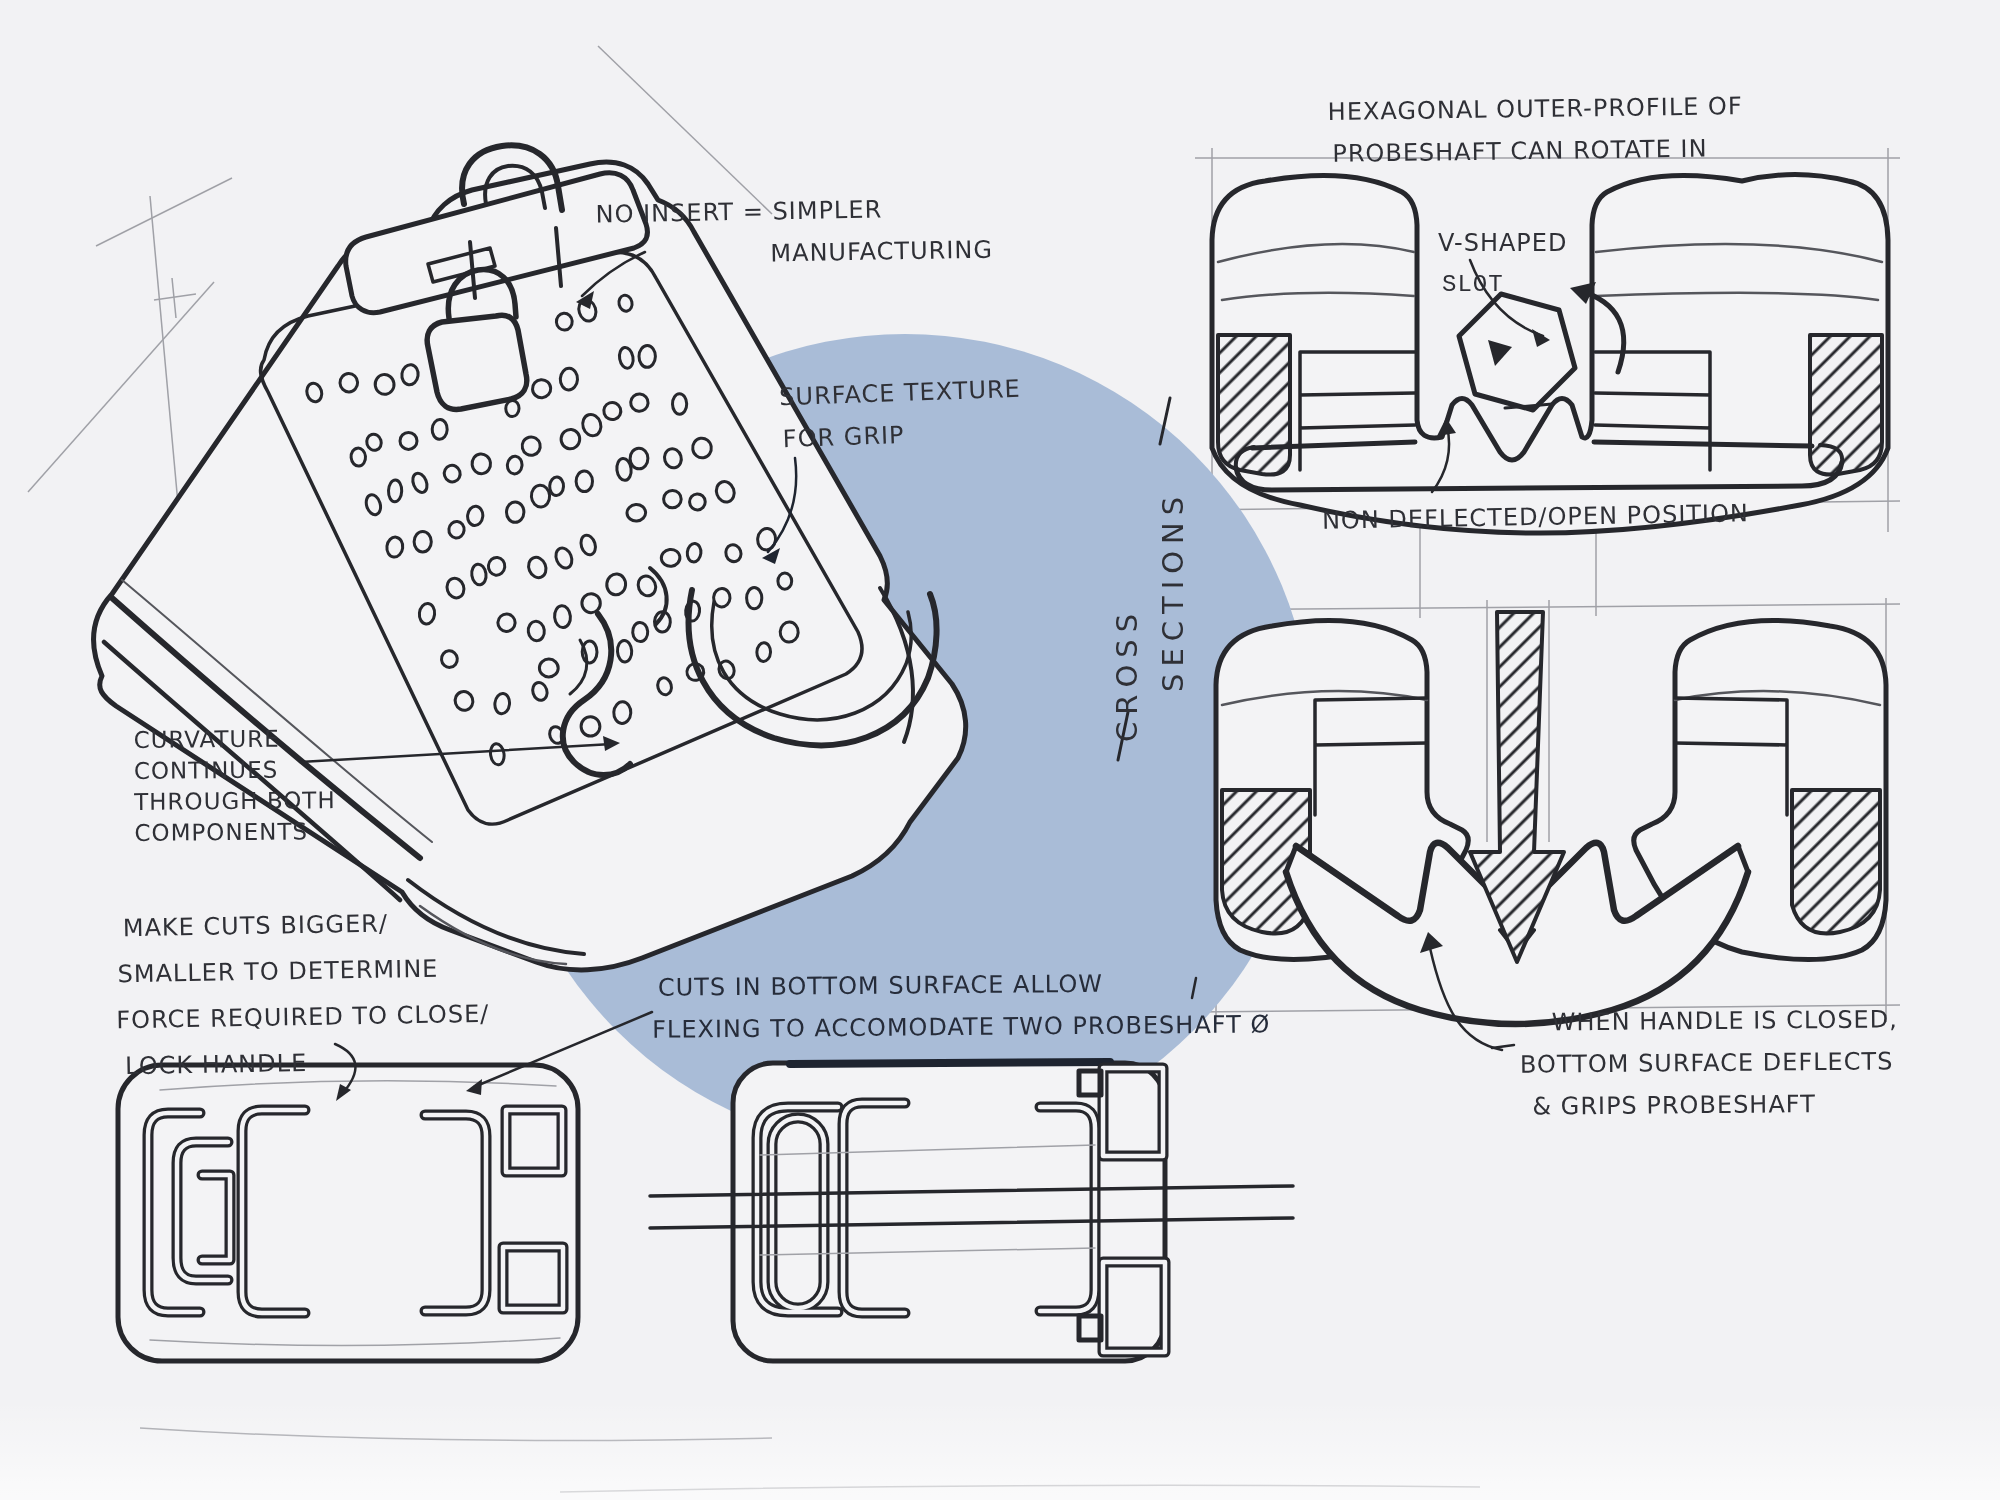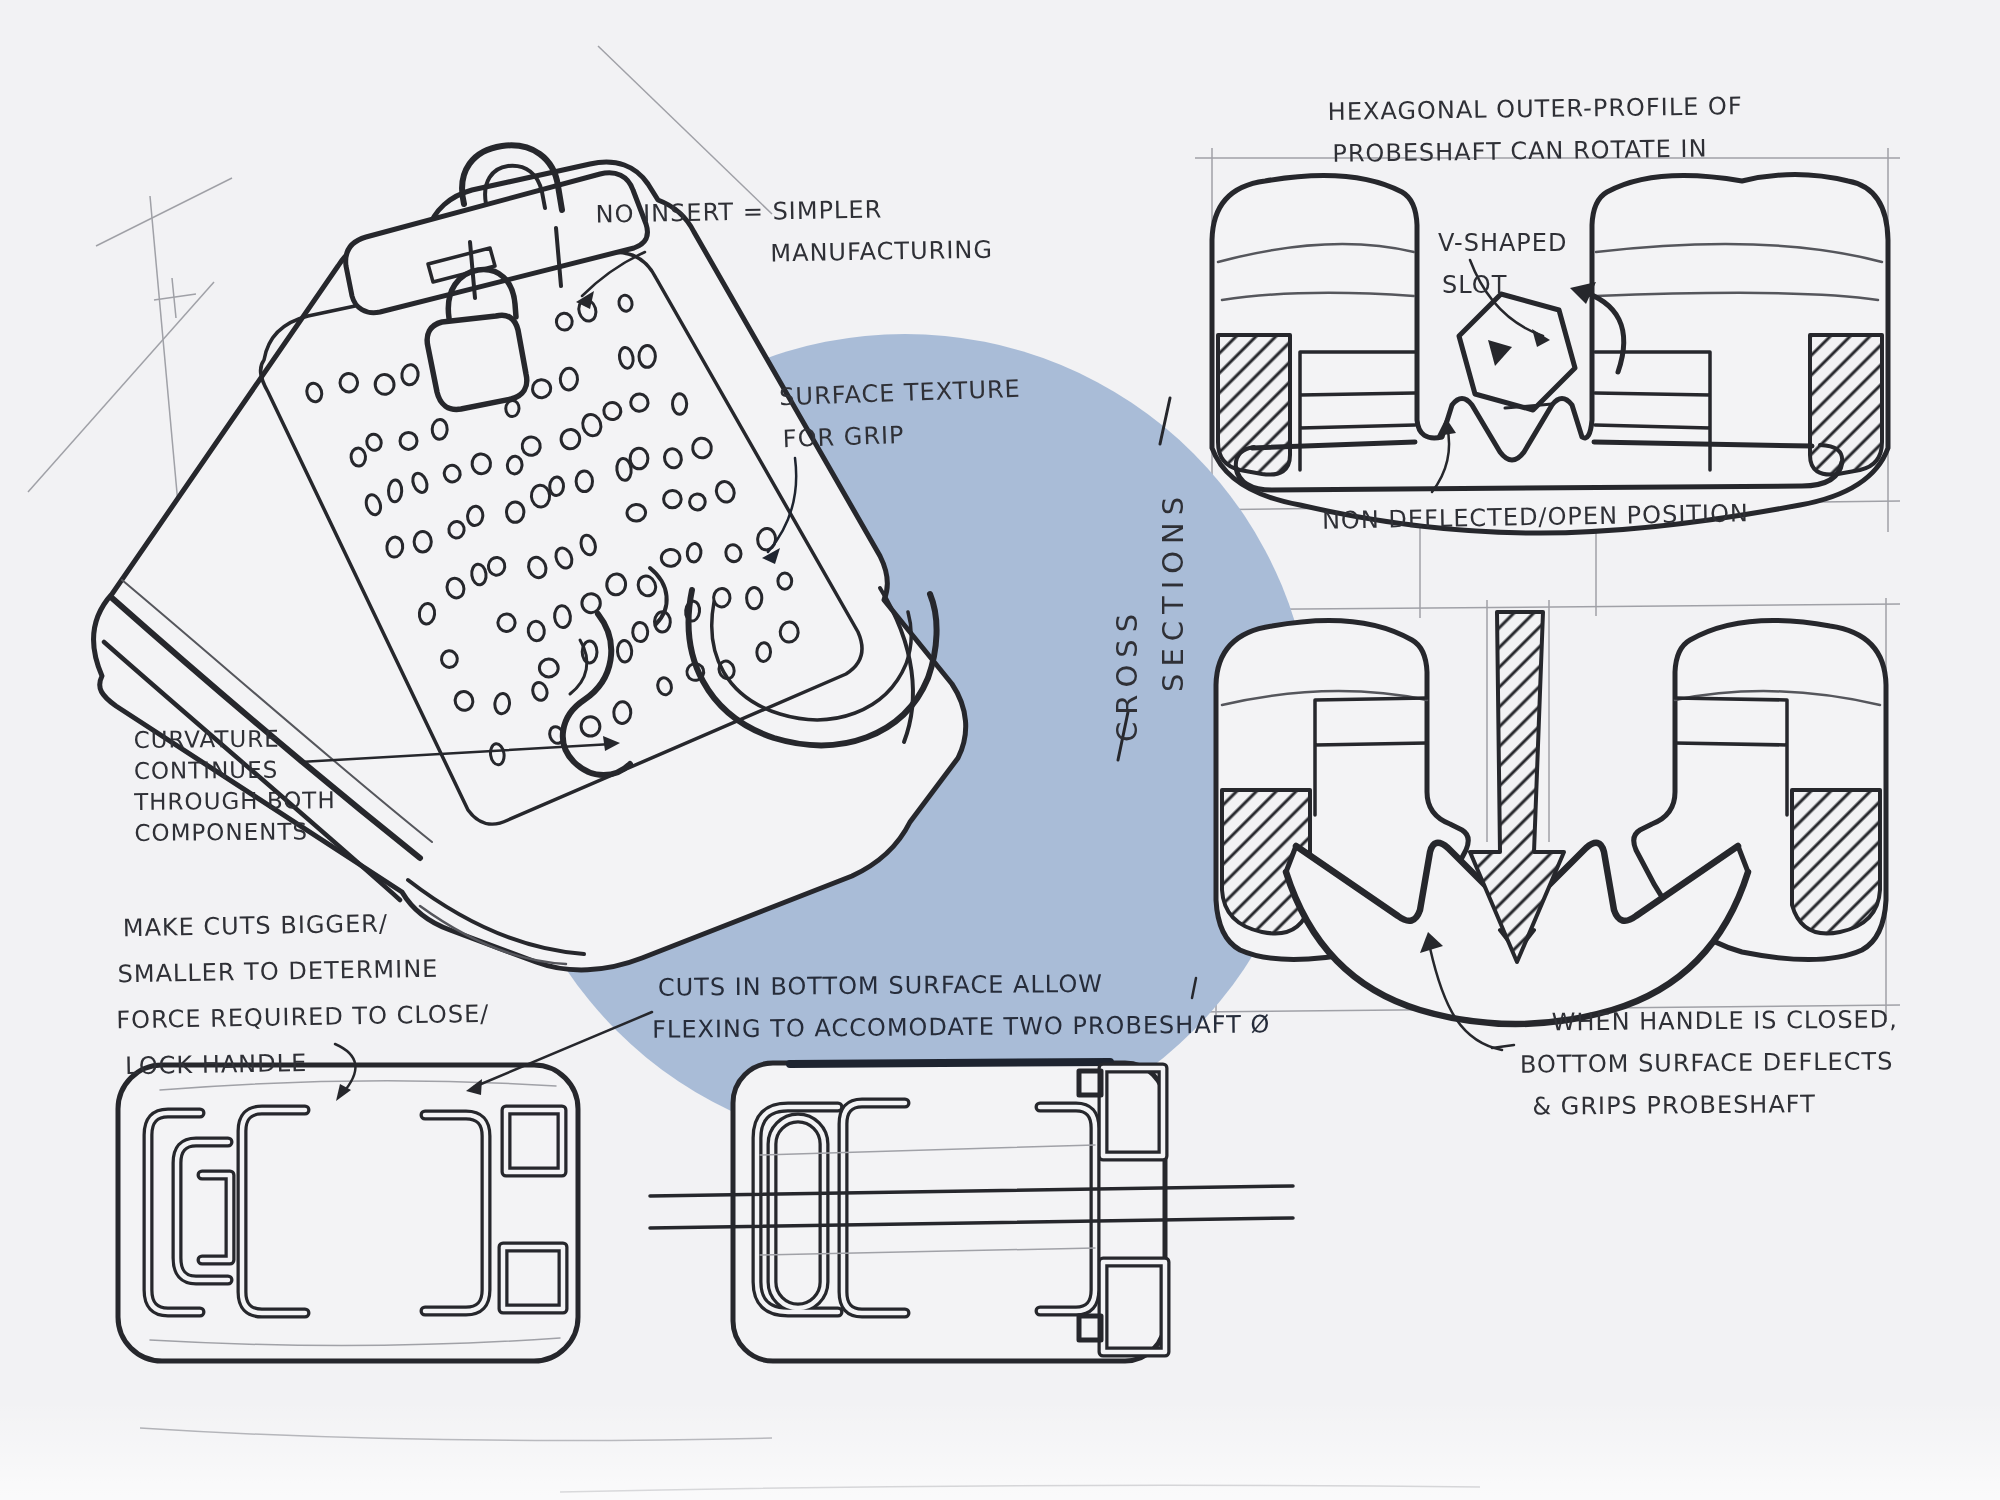--- a/index.html
+++ b/index.html
@@ -324,21 +324,21 @@
   <div class="ln" style="margin-left:2px;">FOR GRIP</div>
 </div>
 
 <div class="ann" style="left:1328px;top:88px;transform:rotate(-0.8deg);">
   <div class="ln">HEXAGONAL OUTER-PROFILE OF</div>
   <div class="ln" style="margin-left:4px;">PROBESHAFT CAN ROTATE IN</div>
 </div>
 
 <div class="ann" style="left:1438px;top:182px;margin-top:40px;">
   <div class="ln">V-SHAPED</div>
-  <div class="ln" style="margin-left:4px;">SLOT</div>
+  <div class="ln" style="margin-left:4px;font-family:Liberation Mono, monospace;">SLOT</div>
 </div>
 
 <div class="ann" style="left:1322px;top:496px;transform:rotate(-1deg);">
   <div class="ln">NON DEFLECTED/OPEN POSITION</div>
 </div>
 
 <div class="ann rot90" style="left:1104px;top:742px;">
   <div class="ln">CROSS</div>
   <div class="ln" style="margin-left:50px;">SECTIONS</div>
 </div>

